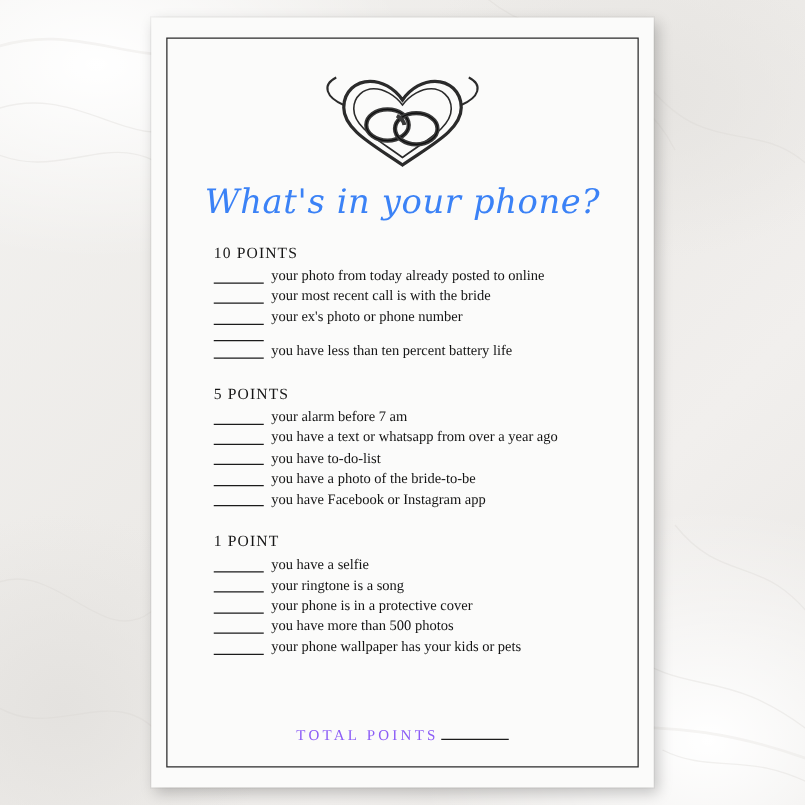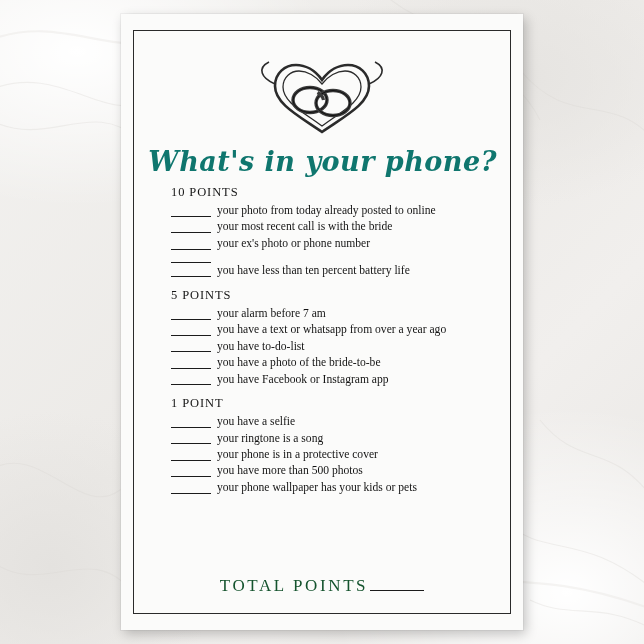--- a/index.html
+++ b/index.html
@@ -58,32 +58,32 @@
   }
 
   #rings-art {
     width: 100%;
     text-align: center;
     margin-top: 14px;
     height: 88px;
   }
 
   #doc-title {
-    text-align: right;
+    text-align: center;
     font-family: "DejaVu Serif", "Liberation Serif", serif;
     font-style: italic;
     font-size: 27px;
-    color: #0f766e;
+    color: #3b82f6;
     letter-spacing: 0.5px;
     margin-top: 2px;
-    font-weight: 700;
+    font-weight: 400;
   }
 
   .section {
-    margin-top: 8px;
+    margin-top: 18px;
     padding-left: 24px;
     padding-right: 10px;
   }
   .section-heading {
     font-family: "Liberation Serif", serif;
     font-size: 12.5px;
     letter-spacing: 0.9px;
     color: #161616;
     margin-bottom: 3px;
   }
@@ -106,23 +106,23 @@
   .entry-text {
     font-family: "Liberation Serif", serif;
   }
 
   #total-row {
     position: absolute;
     left: 0;
     right: 0;
     bottom: 6px;
     text-align: center;
-    font-size: 17px;
+    font-size: 12px;
     letter-spacing: 2.6px;
-    color: #14532d;
+    color: #8b5cf6;
     font-family: "Liberation Serif", serif;
   }
   #total-blank {
     display: inline-block;
     width: 54px;
     border-bottom: 1px solid #1b1b1b;
     height: 11px;
     margin-left: 2px;
     vertical-align: baseline;
   }

